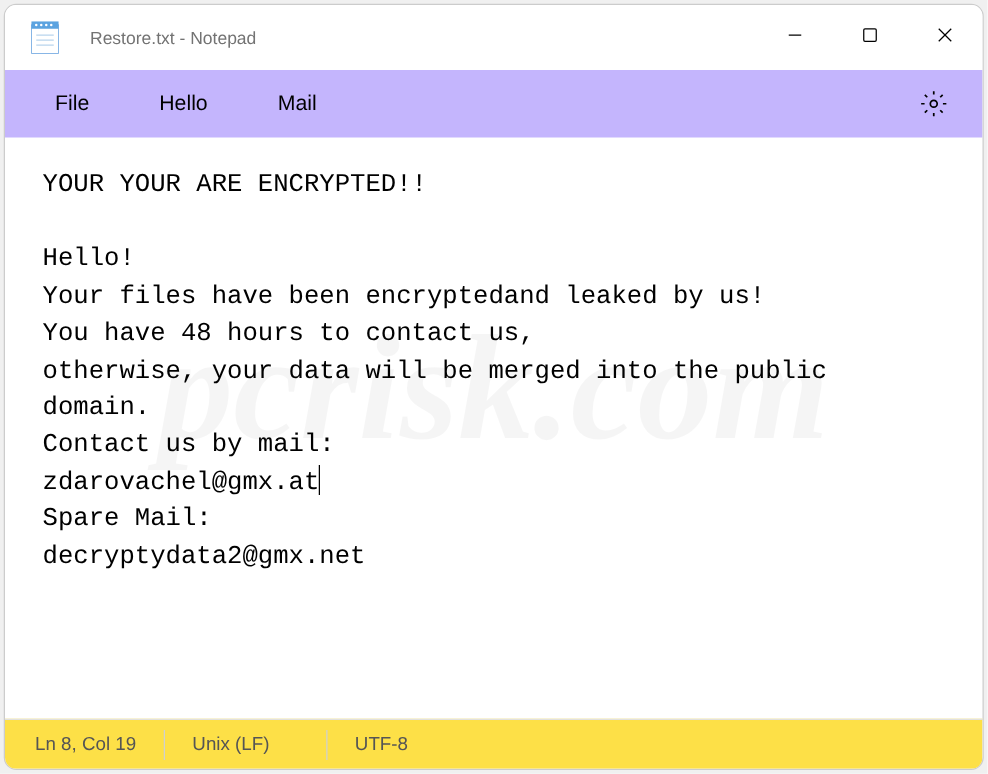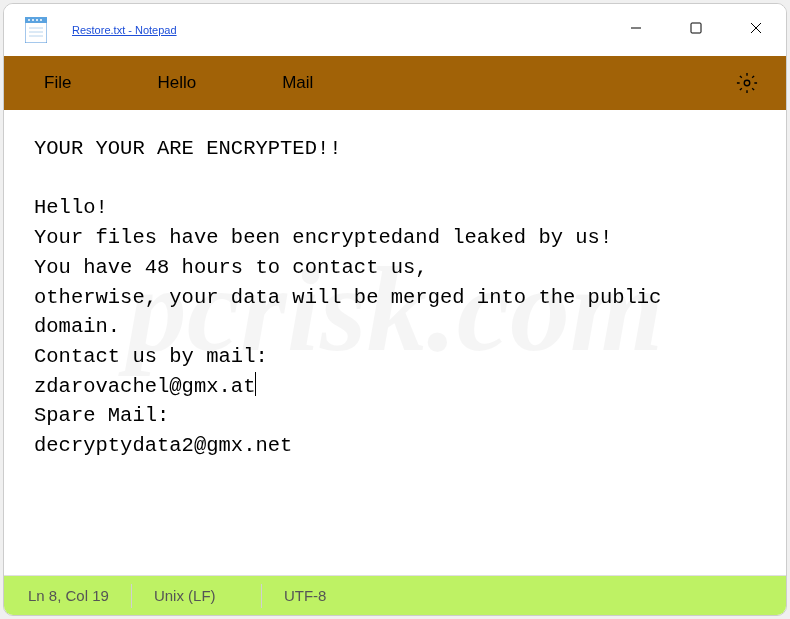--- a/index.html
+++ b/index.html
@@ -41,24 +41,23 @@
     .titlebar-icon {
       width: 24px;
       height: 28px;
       margin-right: 24px;
       display: flex;
       align-items: center;
       justify-content: center;
     }
     
     .titlebar-title {
-      font-size: 11px;
-      color: #1d4ed8;
+      font-size: 14px;
+      color: #737373;
       flex: 1;
-      text-decoration: underline;
     }
     
     .window-controls {
       display: flex;
       height: 100%;
     }
     
     .window-control {
       width: 60px;
       height: 48px;
@@ -66,22 +65,21 @@
       align-items: center;
       justify-content: center;
       color: #000000;
     }
     
     .menubar {
       height: 54px;
       display: flex;
       align-items: center;
       padding-left: 18px;
-      background: #a16207;
-      gap: 30px;
+      background: #c4b5fd;
     }
     
     .menu-item {
       padding: 10px 22px;
       font-size: 17px;
       color: #000000;
       border-radius: 6px;
       margin-right: 12px;
     }
     
@@ -114,21 +112,21 @@
       display: inline-block;
       width: 1px;
       height: 24px;
       background: #000000;
       vertical-align: text-bottom;
       margin-bottom: 2px;
     }
     
     .statusbar {
       height: 40px;
-      background: #bef264;
+      background: #fde047;
       border-top: 1px solid #e0e0e0;
       display: flex;
       align-items: center;
       padding: 0 20px;
       font-size: 15px;
       color: #555555;
     }
     
     .status-section {
       padding: 0 22px;

